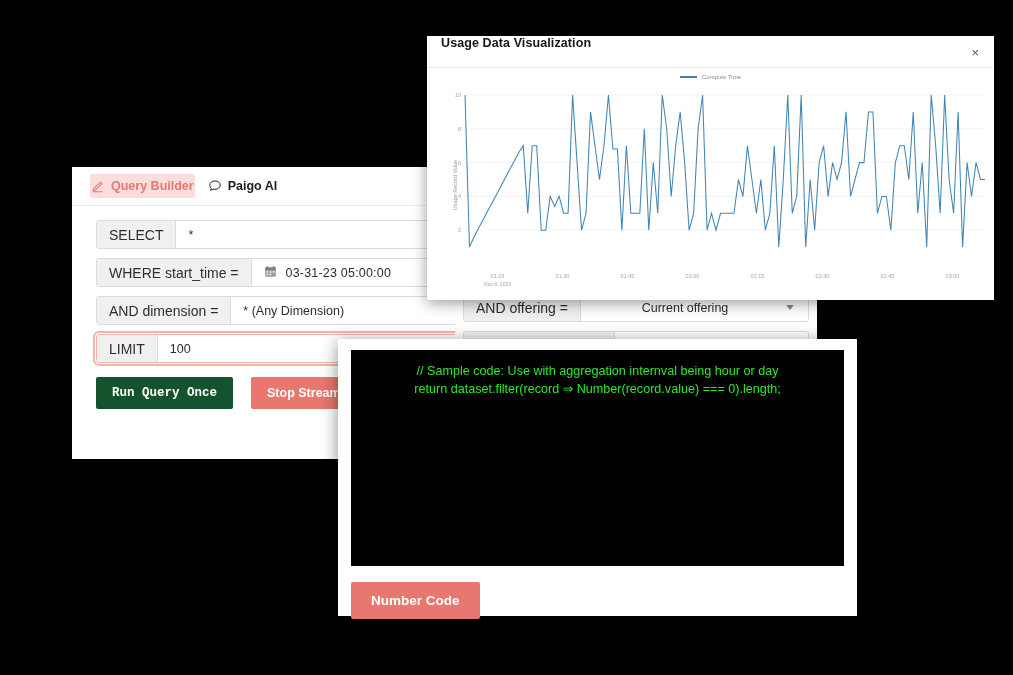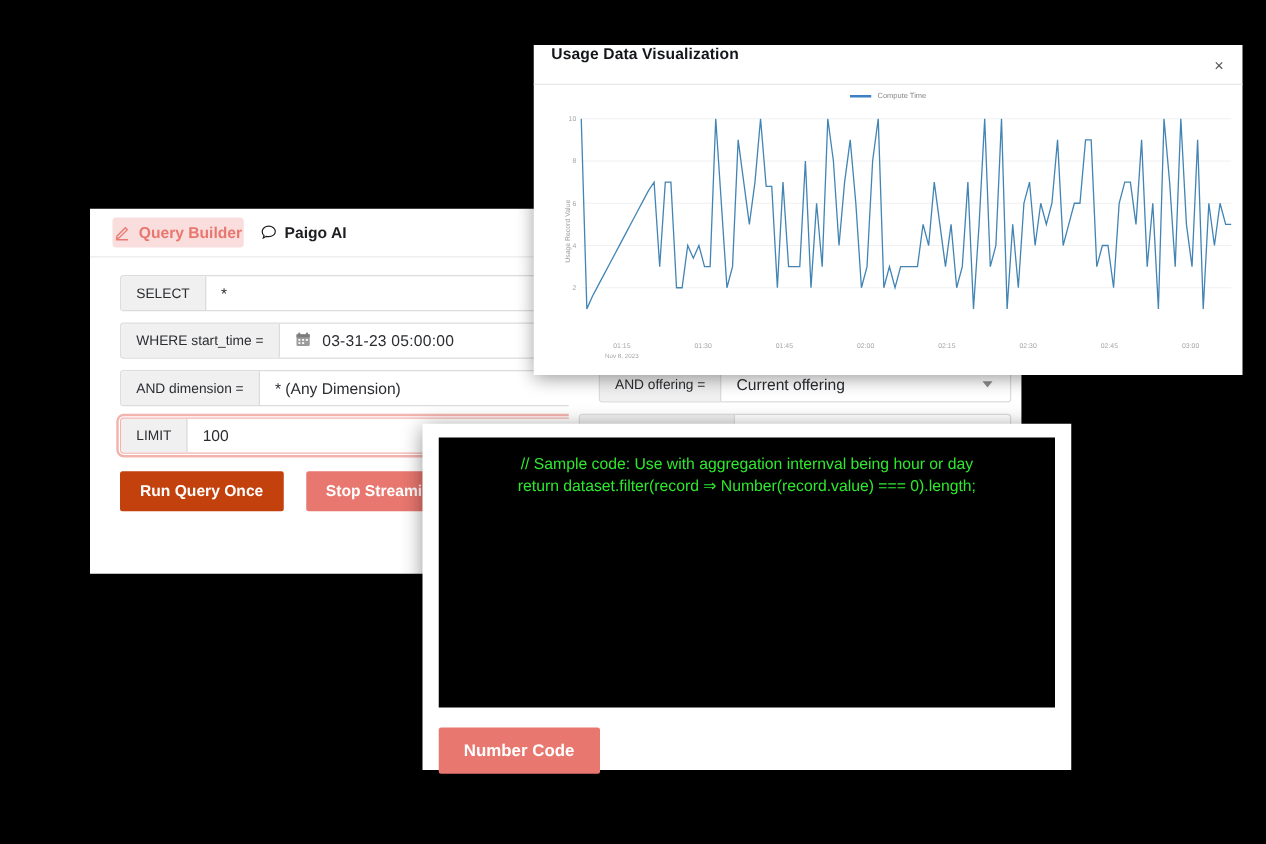--- a/index.html
+++ b/index.html
@@ -91,21 +91,21 @@
     height: 29px; margin-bottom: 9px;
     border: 1px solid #dcdcdc; border-radius: 3px;
     background: #ffffff; overflow: hidden;
   }
   .qrow.highlight {
     outline: 2px solid #f3b4ae; outline-offset: 1px;
     border-color: #f3b4ae;
   }
   .qkey {
     background: #f0f0f0; color: #2b2d31;
-    font-size: 11px;
+    font-size: 14px;
     display: flex; align-items: center;
     padding: 4px 12px;
     border-right: 1px solid #dcdcdc;
     white-space: nowrap;
   }
   .qval {
     flex: 1; display: flex; align-items: center; gap: 9px;
     padding: 0 12px; font-size: 12.5px; color: #2b2d31;
     white-space: nowrap; overflow: hidden;
   }
@@ -119,21 +119,21 @@
   }
   .cal-icon { flex: none; }
 
   .qb-buttons { display: flex; gap: 18px; padding: 5px 24px 0 24px; }
   .btn {
     font-size: 12.5px; font-weight: bold; color: #ffffff;
     border: none; border-radius: 2px;
     padding: 9px 16px; cursor: pointer;
     font-family: "Liberation Sans", sans-serif;
   }
-  .btn-dark { background: #c2410c; }
+  .btn-dark { background: #14532d; font-family: Liberation Mono, monospace; }
   .btn-red { background: #e8776f; }
 
   
   .code-panel {
     position: absolute;
     left: 338px; top: 339px;
     width: 519px; height: 277px;
     background: #ffffff;
     box-shadow: 0 3px 16px rgba(0,0,0,.45);
   }
@@ -243,21 +243,21 @@
     </div>
 
     <div class="qb-buttons">
       <button class="btn btn-dark">Run Query Once</button>
       <button class="btn btn-red">Stop Streaming</button>
     </div>
 
   </div>
 
   <div style="position:absolute;left:455px;top:290px;width:362px;height:56px;overflow:hidden;background:#fff;">
-    <div class="qrow" style="margin:3px 8px 9px 24px;">
+    <div class="qrow" style="margin:3px 8px 9px 8px;text-align:center;">
       <div class="qkey">AND offering =</div>
       <div class="qval">
         <span style="flex:1">Current offering</span>
         <span class="caret"></span>
       </div>
     </div>
     <div class="qrow" style="margin:0 8px;">
       <div class="qkey">AGGREGATION BY</div>
       <div class="qval">
         <span style="flex:1">None (Raw Data)</span>

